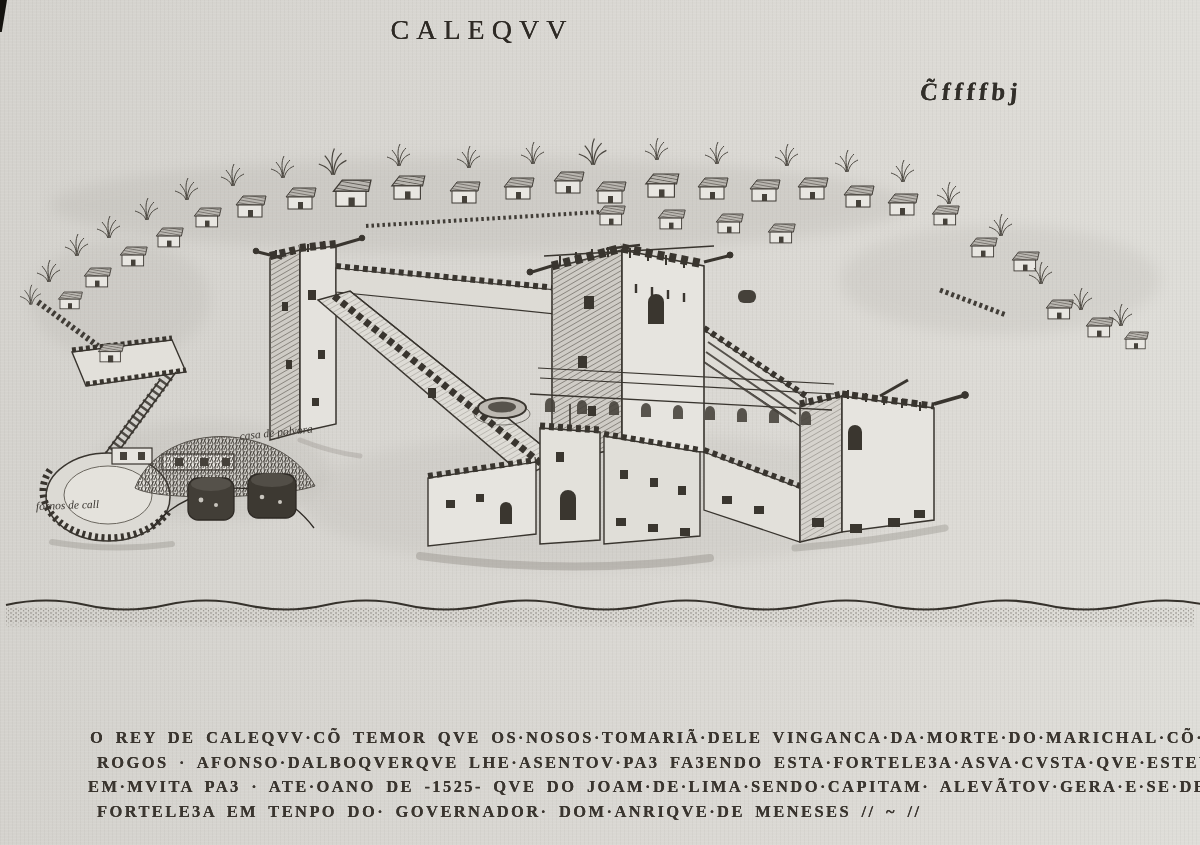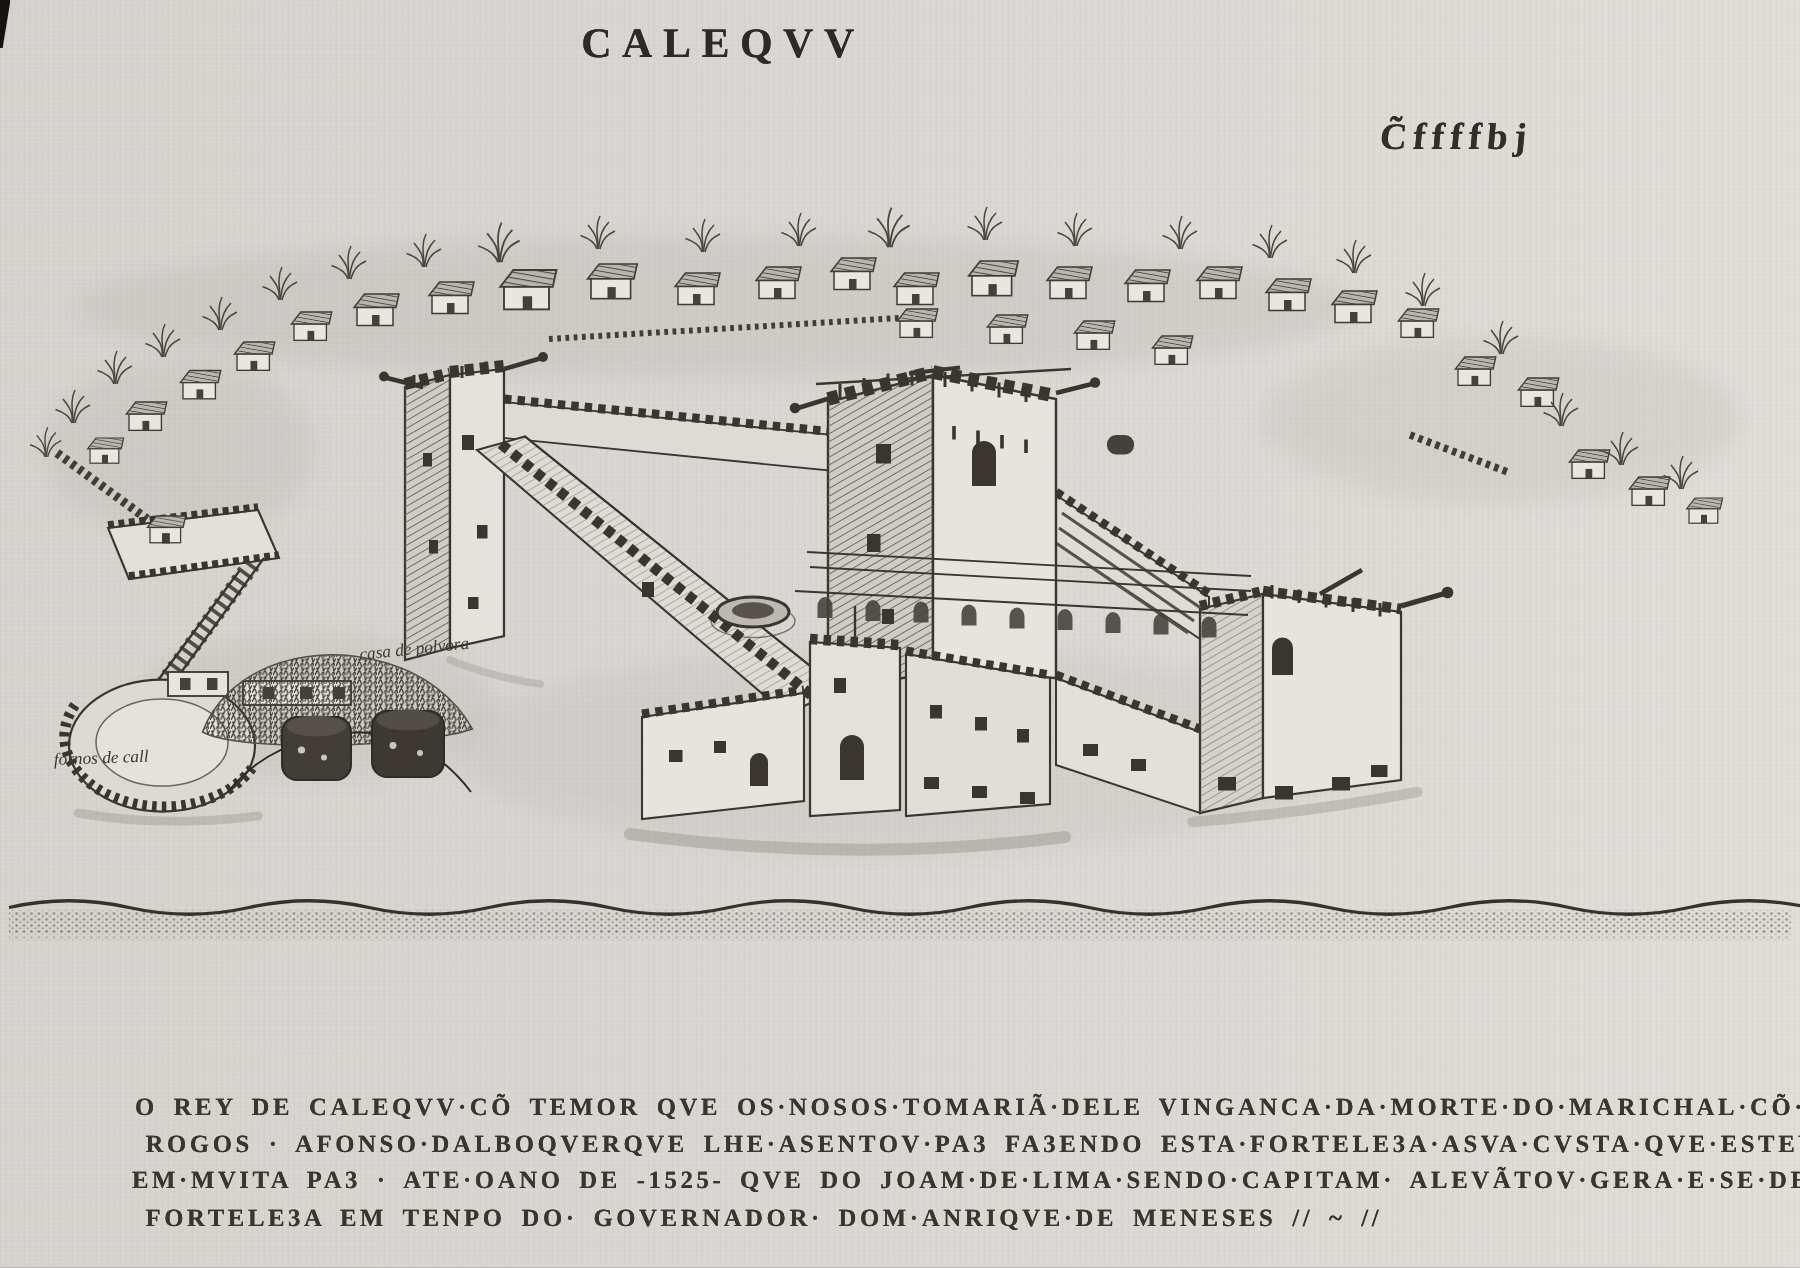--- a/index.html
+++ b/index.html
@@ -11,21 +11,21 @@
   }
   .page::before {
     content:""; position:absolute; inset:0; pointer-events:none;
     background:
       repeating-linear-gradient(0deg, rgba(255,255,255,.06) 0 1px, rgba(0,0,0,0) 1px 3px),
       repeating-linear-gradient(90deg, rgba(110,106,99,.05) 0 1px, rgba(0,0,0,0) 1px 4px);
   }
   .art { position:absolute; inset:0; }
   .title {
     position:absolute; top:14px; left:372px; width:220px; text-align:center;
-    font-size:28px; letter-spacing:7px; color:#2e2a25; font-weight:bold;
+    font-size:28px; letter-spacing:7px; color:#2e2a25; font-weight:normal;
     text-shadow:0 0 .4px #2e2a25;
   }
   .folio {
     position:absolute; top:78px; left:920px; font-size:25px; letter-spacing:4px;
     color:#322f2a; transform:skewX(-5deg); font-weight:bold; text-shadow:0 0 .3px #322f2a;
   }
   .caption {
     position:absolute; left:88px; top:726px; color:#3a352f;
     font-size:16.5px; letter-spacing:2.4px; word-spacing:4px;
     line-height:24.5px; white-space:nowrap; font-weight:bold;

